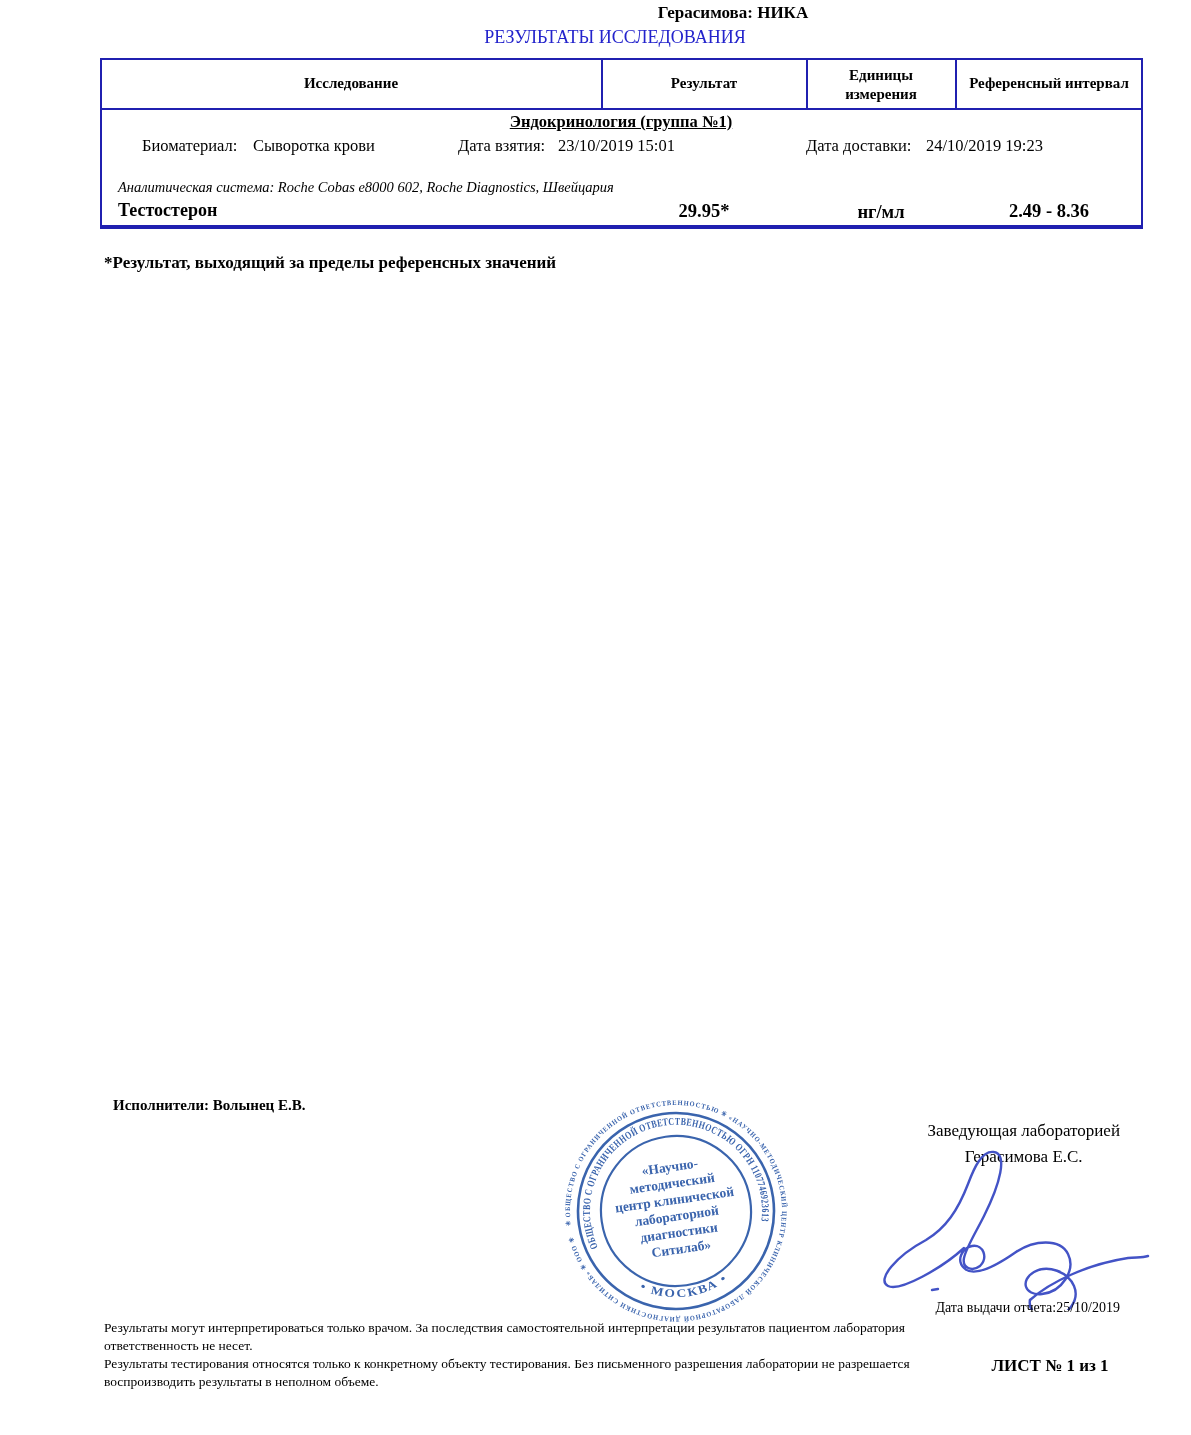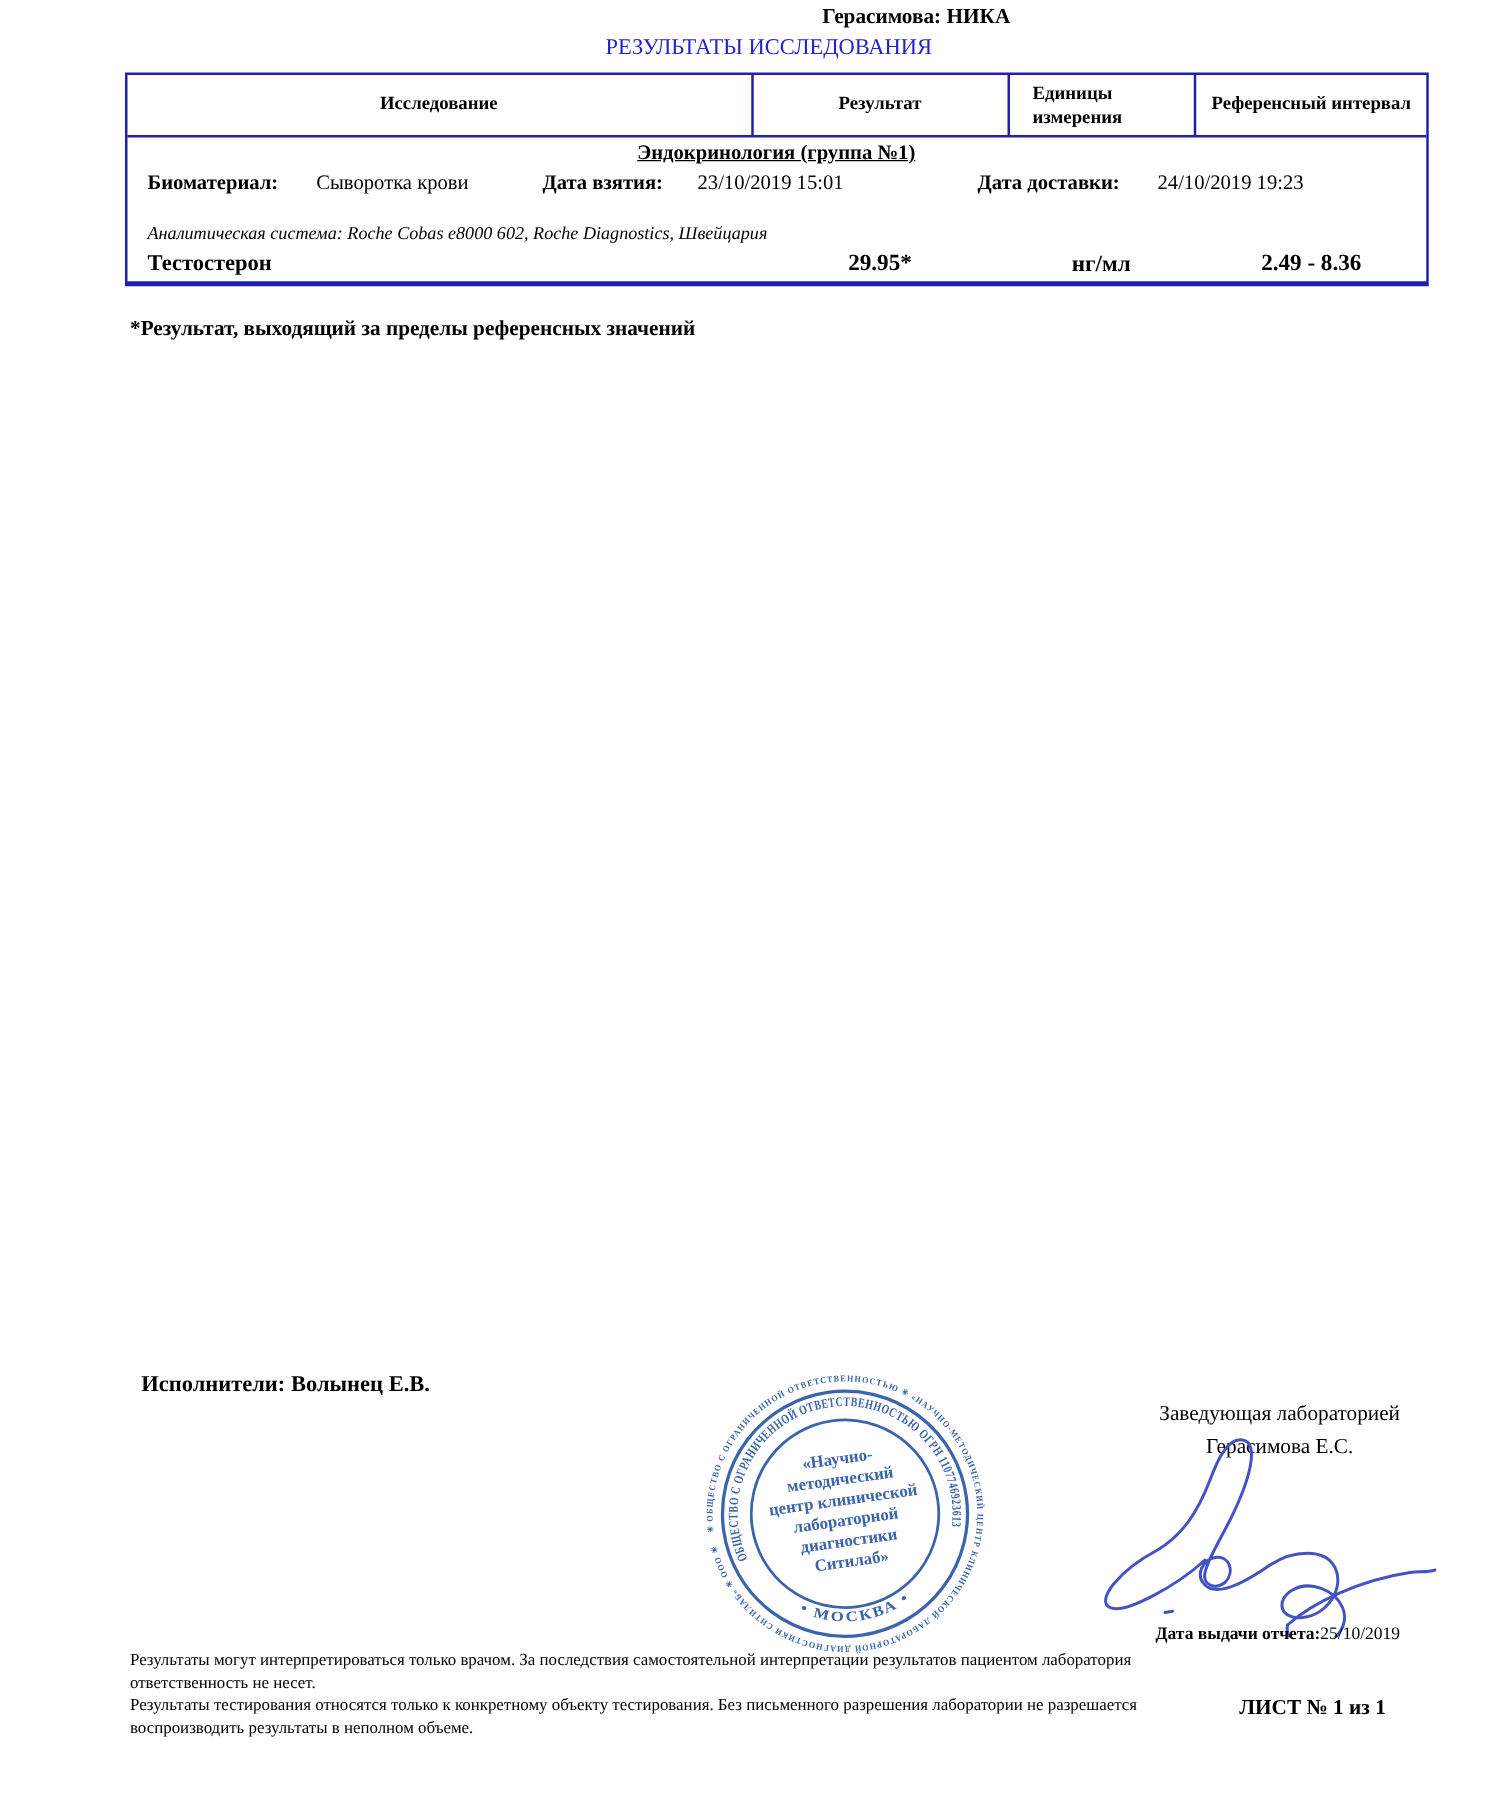--- a/index.html
+++ b/index.html
@@ -2,36 +2,36 @@
 <html><head>
 <meta charset="utf-8">
 <style>
   html,body{margin:0;padding:0;background:#fff;}
   .page{
     position:relative;width:1191px;height:1435px;background:#fff;overflow:hidden;
     font-family:"Liberation Serif","DejaVu Serif",serif;color:#000;
   }
   .abs{position:absolute;}
   .cx{transform:translateX(-50%);white-space:nowrap;}
-  .b{font-weight:bold;}
+  .b{font-weight:normal;margin-left:24px;}
   .department{left:733px;top:3px;font-size:17px;font-weight:bold;}
   .doc-title{left:615px;top:27px;font-size:18px;color:#2323cc;}
   
   .tframe{left:100px;top:58px;width:1039px;height:165px;border:2px solid #2020b0;border-bottom-width:4px;}
   .hline{left:102px;top:108px;width:1039px;height:2px;background:#2020b0;}
   .vsep{top:60px;width:2px;height:48px;background:#2020b0;}
   .th{font-size:15px;font-weight:bold;text-align:right;}
-  .th2{font-size:15px;font-weight:bold;width:110px;line-height:1.25;transform:translateX(-50%);}
+  .th2{font-size:15px;font-weight:bold;text-align:center;width:110px;line-height:1.25;transform:translateX(-50%);}
   .section-title{left:621px;top:112px;font-size:16.5px;font-weight:bold;text-decoration:underline;}
   .meta{font-size:16.5px;white-space:nowrap;}
   .analytic{left:118px;top:179px;font-size:14.5px;font-style:italic;white-space:nowrap;}
   .test-name{left:118px;top:200px;font-size:18px;font-weight:bold;}
   .val{font-size:18.5px;font-weight:bold;}
   .footnote{left:104px;top:253px;font-size:17px;font-weight:bold;}
-  .performers{left:113px;top:1097px;font-size:18px;font-weight:bold;}
+  .performers{left:113px;top:1097px;font-size:15px;font-weight:bold;}
   .lab-head{right:71px;top:1096px;font-size:17px;text-align:center;line-height:1.55;margin-top:22px;}
   .report-date{right:71px;top:1300px;font-size:14px;white-space:nowrap;}
   .disclaimer{left:104px;top:1319px;width:872px;font-size:13.5px;line-height:1.34;}
   .disclaimer p{margin:0;}
   .sheet{left:1050px;top:1356px;font-size:17px;font-weight:bold;}
   .stamp-svg{left:557px;top:1092px;}
   .sign-svg{left:872px;top:1140px;}
 </style>
 </head>
 <body>

